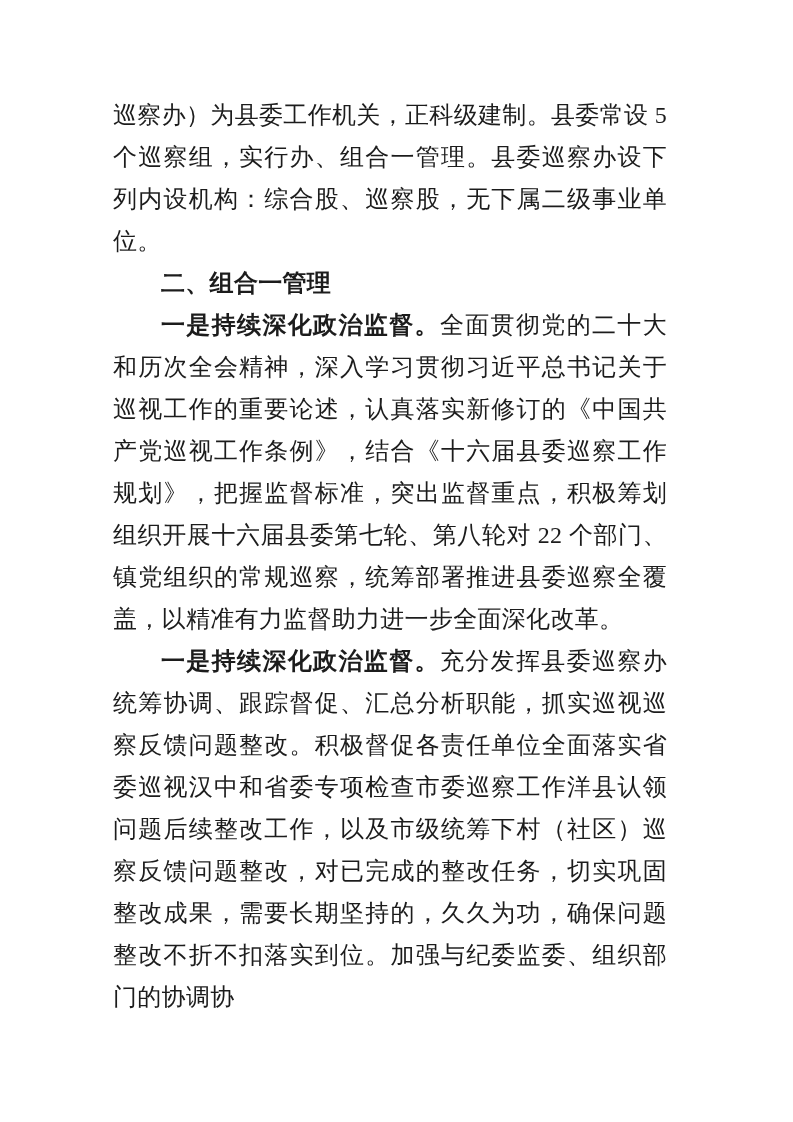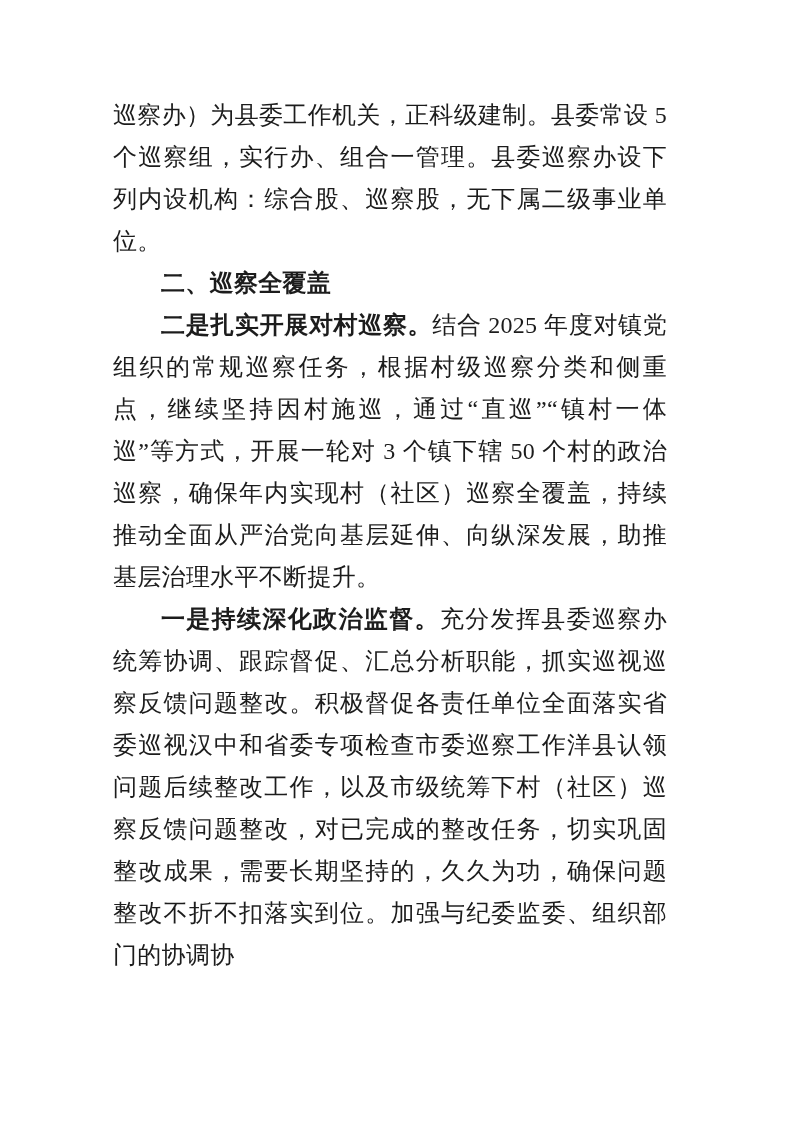--- a/index.html
+++ b/index.html
@@ -42,20 +42,20 @@
     font-weight: bold;
   }
 </style>
 </head>
 <body>
 
 <div class="page">
 
   <p class="para">巡察办）为县委工作机关，正科级建制。县委常设 5 个巡察组，实行办、组合一管理。县委巡察办设下列内设机构：综合股、巡察股，无下属二级事业单位。</p>
 
-  <p class="heading">二、巡察全覆盖</p>
+  <p class="heading">二、组合一管理</p>
 
+  <p class="para first-indent"><span class="lead">一是持续深化政治监督。</span><span>全面贯彻党的二十大和历次全会精神，深入学习贯彻习近平总书记关于巡视工作的重要论述，认真落实新修订的《中国共产党巡视工作条例》，结合《十六届县委巡察工作规划》，把握监督标准，突出监督重点，积极筹划组织开展十六届县委第七轮、第八轮对 22 个部门、镇党组织的常规巡察，统筹部署推进县委巡察全覆盖，以精准有力监督助力进一步全面深化改革。</span></p>
 
-  <p class="para first-indent"><span class="lead">二是扎实开展对村巡察。</span><span>结合 2025 年度对镇党组织的常规巡察任务，根据村级巡察分类和侧重点，继续坚持因村施巡，通过“直巡”“镇村一体巡”等方式，开展一轮对 3 个镇下辖 50 个村的政治巡察，确保年内实现村（社区）巡察全覆盖，持续推动全面从严治党向基层延伸、向纵深发展，助推基层治理水平不断提升。</span></p>
 
   <p class="para first-indent"><span class="lead">一是持续深化政治监督。</span><span>充分发挥县委巡察办统筹协调、跟踪督促、汇总分析职能，抓实巡视巡察反馈问题整改。积极督促各责任单位全面落实省委巡视汉中和省委专项检查市委巡察工作洋县认领问题后续整改工作，以及市级统筹下村（社区）巡察反馈问题整改，对已完成的整改任务，切实巩固整改成果，需要长期坚持的，久久为功，确保问题整改不折不扣落实到位。加强与纪委监委、组织部门的协调协</span></p>
 
 </div>
 
 </body></html>

